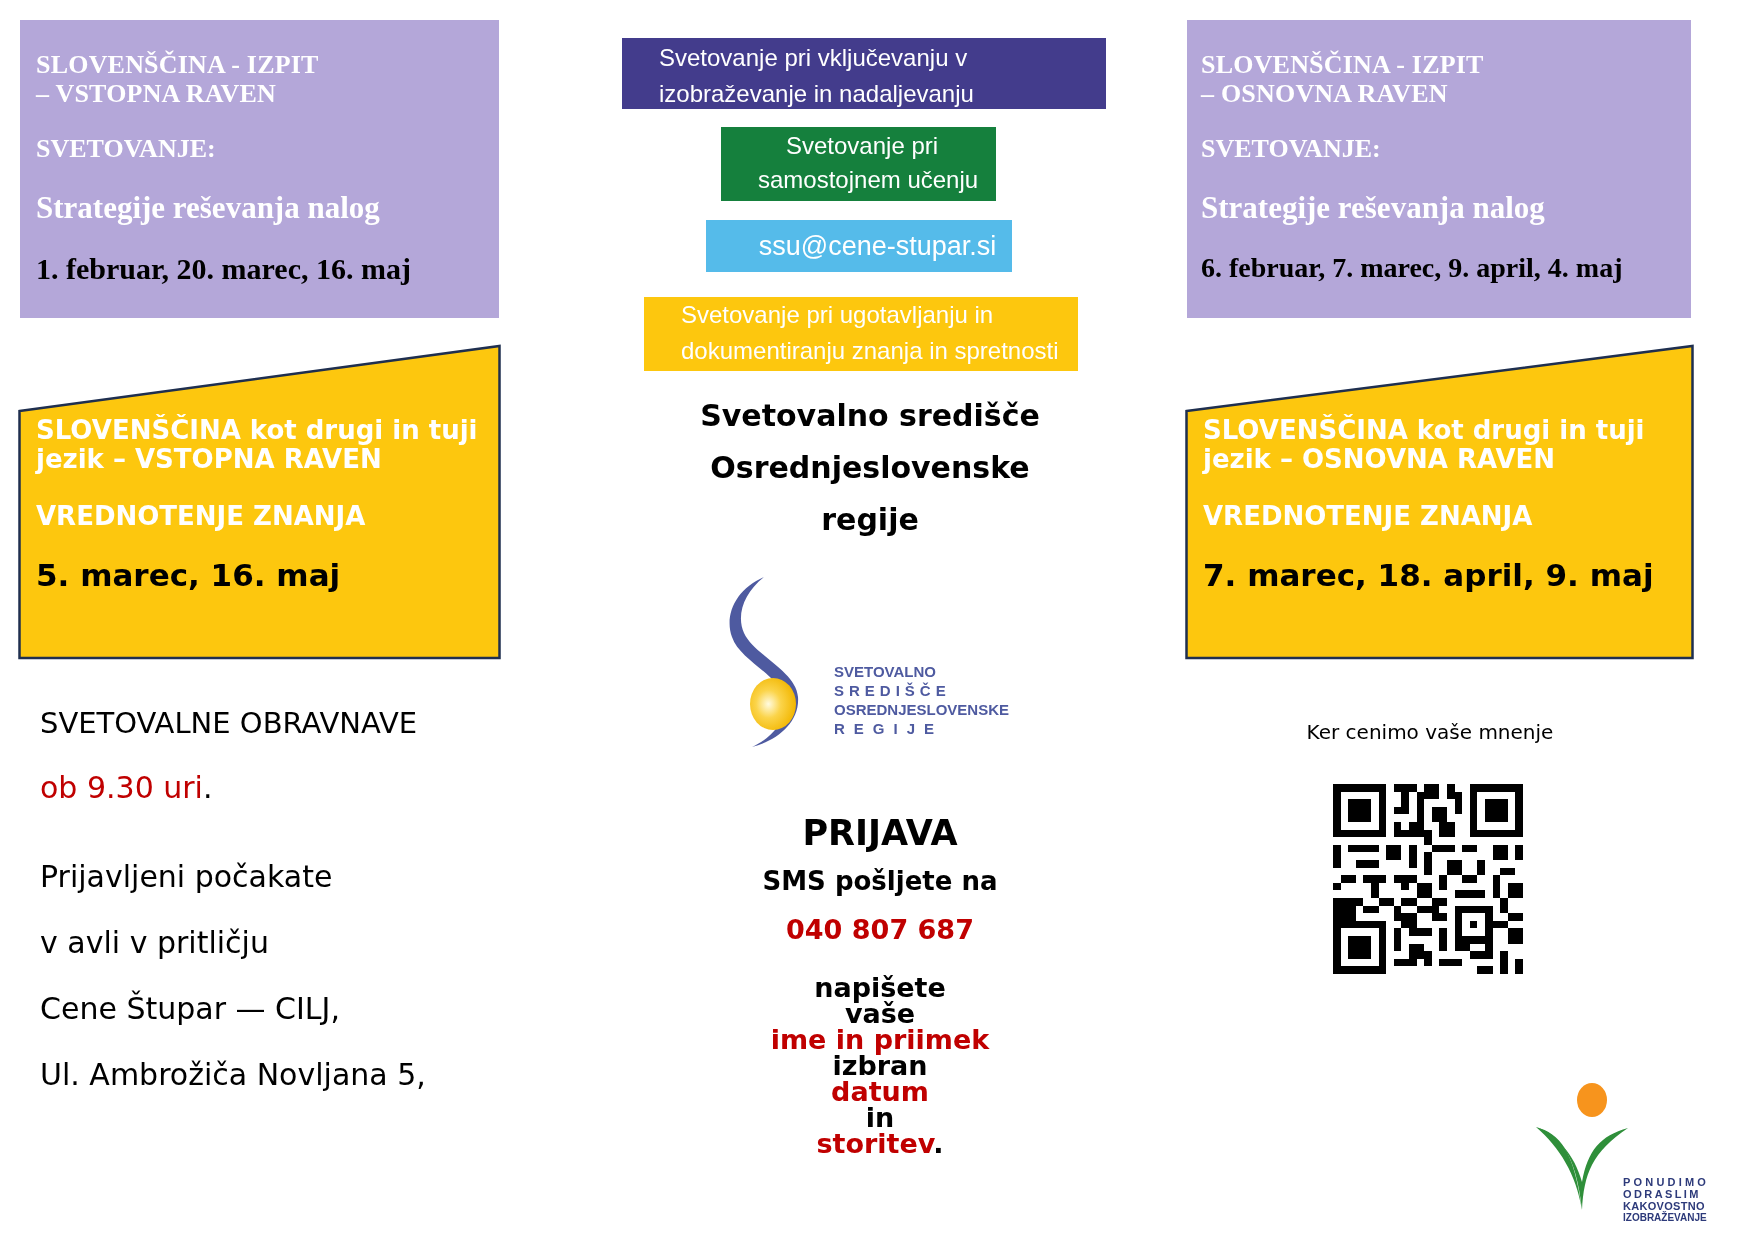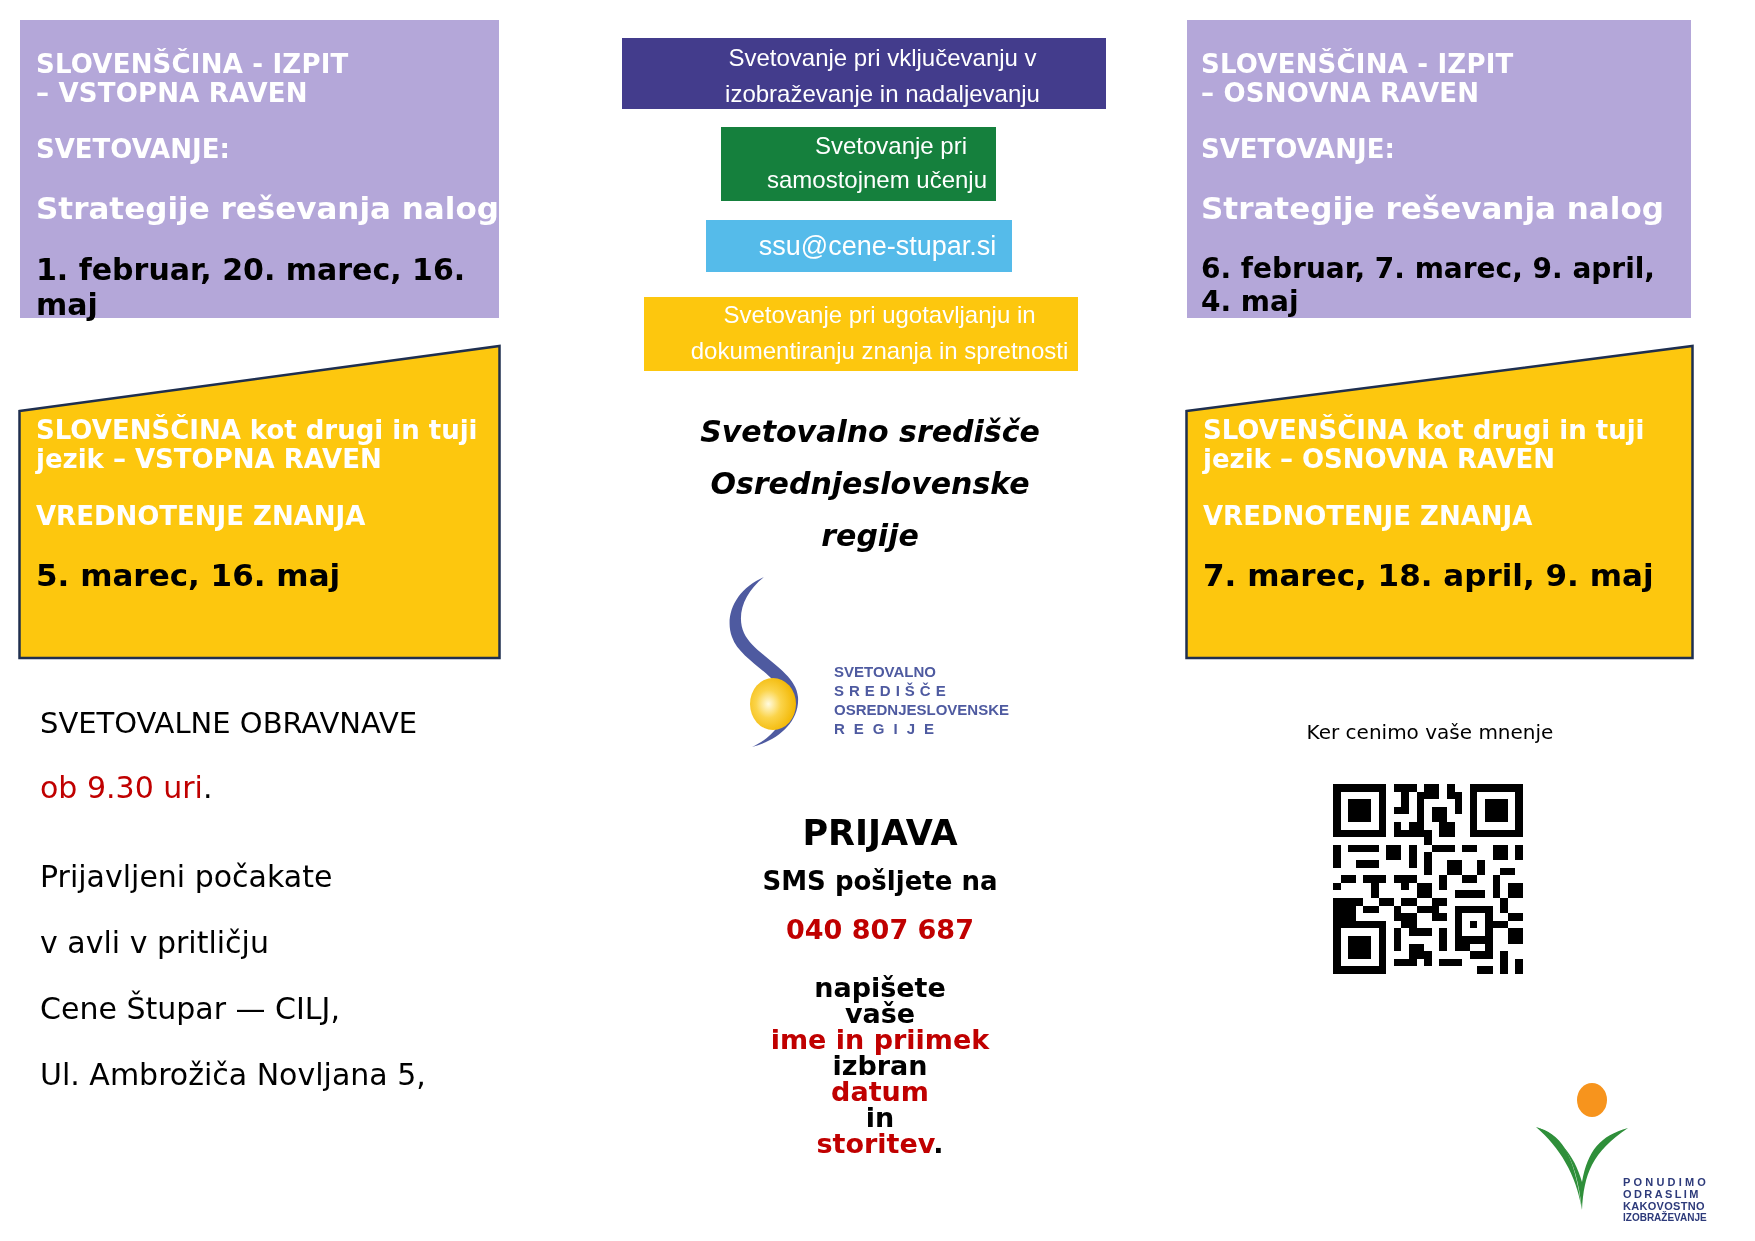--- a/index.html
+++ b/index.html
@@ -1,34 +1,34 @@
 <!DOCTYPE html>
 <html><head>
   <meta charset="utf-8">
   <style>
     html, body { margin: 0; padding: 0; background: #ffffff; }
     body { width: 1755px; height: 1241px; position: relative; overflow: hidden; font-family: "DejaVu Sans", sans-serif; }
     .abs { position: absolute; }
 
     
-    .purple-box { background: #b4a7d9; color: #ffffff; box-sizing: border-box; }
+    .purple-box { background: #b4a7d9; color: #ffffff; box-sizing: border-box; font-family: Liberation Serif, serif; }
     .purple-box .title { font-weight: bold; font-size: 26px; line-height: 29px; letter-spacing: 0.2px; }
     .purple-box .subtitle { font-weight: bold; font-size: 26px; margin-top: 26px; }
     .purple-box .topic { font-weight: bold; font-size: 31px; margin-top: 26px; }
     .purple-box .dates { font-weight: bold; font-size: 30px; color: #000000; margin-top: 26px; }
 
     
     .yellow-box svg { position: absolute; left: 0; top: 0; }
     .yellow-box .content { position: absolute; color: #ffffff; }
     .yellow-box .title { font-weight: bold; font-size: 26px; line-height: 29px; }
     .yellow-box .subtitle { font-weight: bold; font-size: 26px; margin-top: 27px; }
     .yellow-box .dates { font-weight: bold; font-size: 31px; color: #000000; margin-top: 26px; }
 
     
-    .svc { color: #ffffff; text-align: center; box-sizing: border-box; font-family: "Liberation Sans", sans-serif; padding-left: 37px; }
+    .svc { color: #ffffff; text-align: left; box-sizing: border-box; font-family: "Liberation Sans", sans-serif; padding-left: 37px; }
     .svc-dark { background: #433c8c; font-size: 24px; line-height: 36px; padding-top: 2px; }
     .svc-light { background: #15803d; font-size: 24px; line-height: 34px; }
     .svc-email { background: #55bbea; font-size: 27px; display: flex; align-items: flex-end; justify-content: center; padding-bottom: 10px; }
     .svc-yellow { background: #fdc70e; font-size: 24px; line-height: 36px; }
 
     .center-heading { font-weight: bold; font-size: 30px; line-height: 52px; text-align: center; color: #000; }
 
     .red { color: #c00000; }
 
     .left-info { text-align: left; font-weight: normal; color: #000; }
@@ -101,21 +101,21 @@
 
 <a class="abs svc svc-email" style="left:706px; top:220px; width:306px; height:52px; text-decoration:none;">
   <span>ssu@cene-stupar.si</span>
 </a>
 
 <div class="abs svc svc-yellow" style="left:644px; top:297px; width:434px; height:74px;">
   <div>Svetovanje pri ugotavljanju in</div>
   <div>dokumentiranju znanja in spretnosti</div>
 </div>
 
-<div class="abs center-heading" style="left:630px; top:406px; width:480px;font-style:italic;">
+<div class="abs center-heading" style="left:630px; top:390px; width:480px;">
   <div>Svetovalno središče</div>
   <div>Osrednjeslovenske</div>
   <div>regije</div>
 </div>
 
 <div class="abs" style="left:718px; top:575px; width:300px; height:175px;">
   <svg width="120" height="175" viewBox="0 0 120 175" style="position:absolute; left:0; top:0;">
     <defs>
       <radialGradient id="sunGrad" cx="40%" cy="50%" r="60%">
         <stop offset="0%" stop-color="#fffbe0"></stop>

